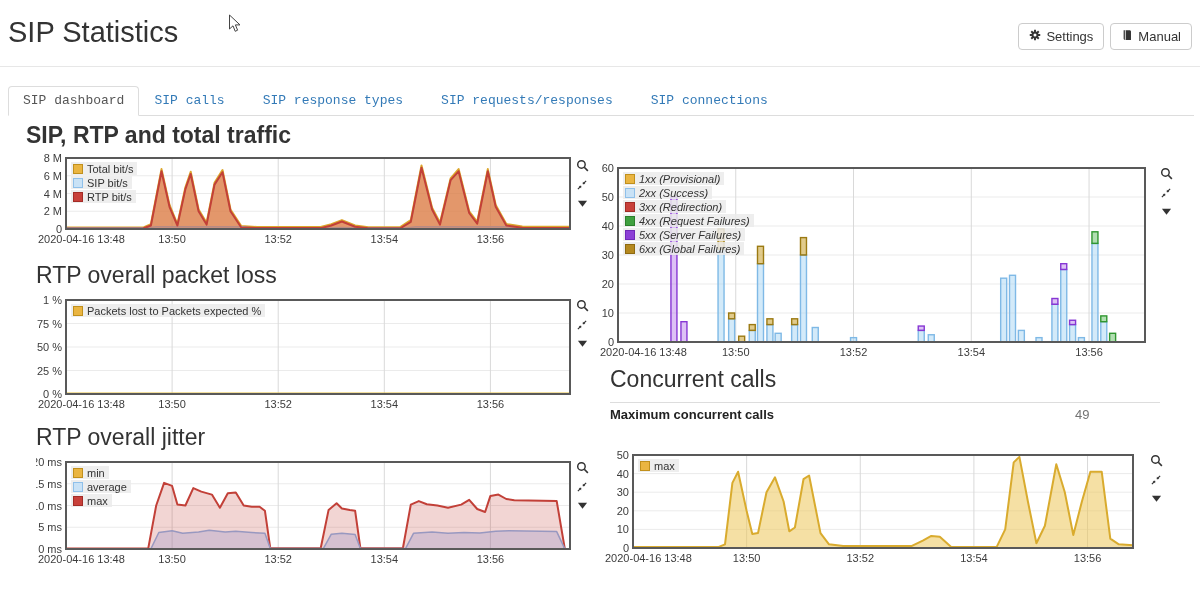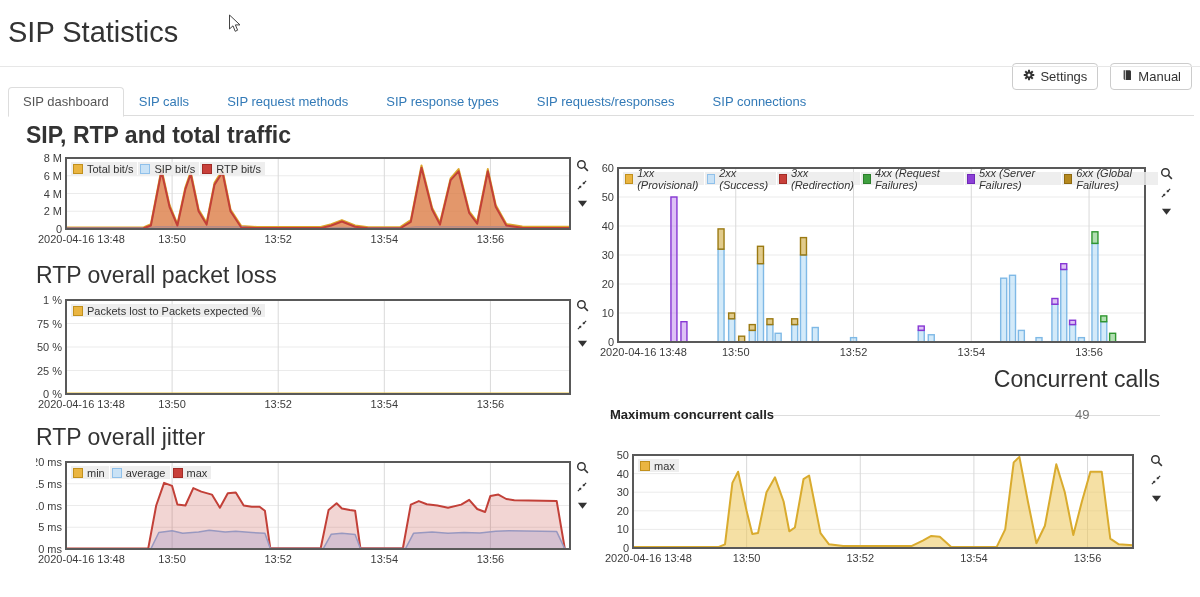--- a/index.html
+++ b/index.html
@@ -4,44 +4,44 @@
 <style>
   * { margin:0; padding:0; box-sizing:border-box; }
   html,body { width:1200px; height:597px; background:#fff; font-family:"Liberation Sans", sans-serif; color:#333; overflow:hidden; }
   .abs { position:absolute; }
   #stage { position:relative; width:1200px; height:597px; }
 
   
   .page-title { left:8px; top:16px; font-size:29px; font-weight:400; color:#333; }
   .hdr-btn { display:inline-flex; align-items:center; gap:5px; height:27px; padding:0 10px;
              background:#fff; border:1px solid #ccc; border-radius:4px; font-size:13px; color:#333; cursor:pointer; }
-  .hdr-btns { right:8px; top:23px; display:flex; gap:12px;margin-top:40px; }
+  .hdr-btns { right:8px; top:23px; display:flex; gap:6px; }
   .hdr-divider { left:0; top:66px; width:1200px; border-top:1px solid #e7e7e7; }
 
   
-  .tabbar { left:8px; top:87px; width:1186px; height:29px; border-bottom:1px solid #ddd; display:flex; align-items:flex-start; }
+  .tabbar { left:8px; top:87px; width:1186px; height:29px; border-bottom:1px solid #ddd; display:flex; align-items:flex-end;font-family:Liberation Mono, monospace; }
   .tab { font-size:13px; padding:7px 14px; color:#337ab7; text-decoration:none; cursor:pointer; margin-bottom:-1px;
          border:1px solid transparent; border-radius:4px 4px 0 0; line-height:14px; }
   .tab.active { color:#555; background:#fff; border-color:#ddd #ddd #fff #ddd; cursor:default; }
   .tab:not(.active) { margin-right:8px; }
 
   h2.sec { font-size:23px; font-weight:400; color:#333; }
 
   .chart-wrap { position:absolute; }
   .chart-wrap svg { display:block; }
-  .legend { position:absolute; display:flex; flex-direction:row; align-items:flex-start; gap:1px; }
+  .legend { position:absolute; display:flex; flex-direction:column; align-items:flex-start; gap:1px; }
   .legend-row { display:flex; align-items:center; gap:4px; background:rgba(235,235,235,0.85);
                 padding:0 4px 0 2px; height:13px; font-size:11px; color:#333; cursor:pointer; }
   .legend-swatch { width:10px; height:10px; border-width:1px; border-style:solid; }
 
   .chart-tools { position:absolute; display:flex; flex-direction:column; gap:4px; width:16px; align-items:center; }
   .tool { width:15px; height:15px; cursor:pointer; display:flex; align-items:center; justify-content:center; }
 
   
-  .stats-head { border-bottom:1px solid #ddd; padding-bottom:22px;text-align:right; }
+  .stats-head { border-bottom:1px solid #ddd; padding-bottom:9px; }
   .stat-row { font-size:13px; }
   .stat-label { font-weight:bold; color:#222; }
   .stat-value { position:absolute; left:465px; top:0; color:#737373; }
 
   text { font-family:"Liberation Sans", sans-serif; }
 </style>
 </head>
 <body>
 
 <div id="stage">
@@ -79,21 +79,20 @@
       </span>
       <span>Manual</span>
     </button>
   </div>
 
   <div class="abs hdr-divider"></div>
 
   <nav class="abs tabbar" id="tabbar">
       <a class="tab active">SIP dashboard</a>
       <a class="tab">SIP calls</a>
-      <a class="tab">SIP request methods</a>
       <a class="tab">SIP response types</a>
       <a class="tab">SIP requests/responses</a>
       <a class="tab">SIP connections</a>
     </nav>
 
   <h2 class="abs sec" style="left:26px; top:122px;font-weight:bold;">SIP, RTP and total traffic</h2>
   <h2 class="abs sec" style="left:36px; top:262px;">RTP overall packet loss</h2>
   <h2 class="abs sec" style="left:36px; top:424px;">RTP overall jitter</h2>
 
   <div class="abs stats-head" style="left:610px; top:366px; width:550px;">

